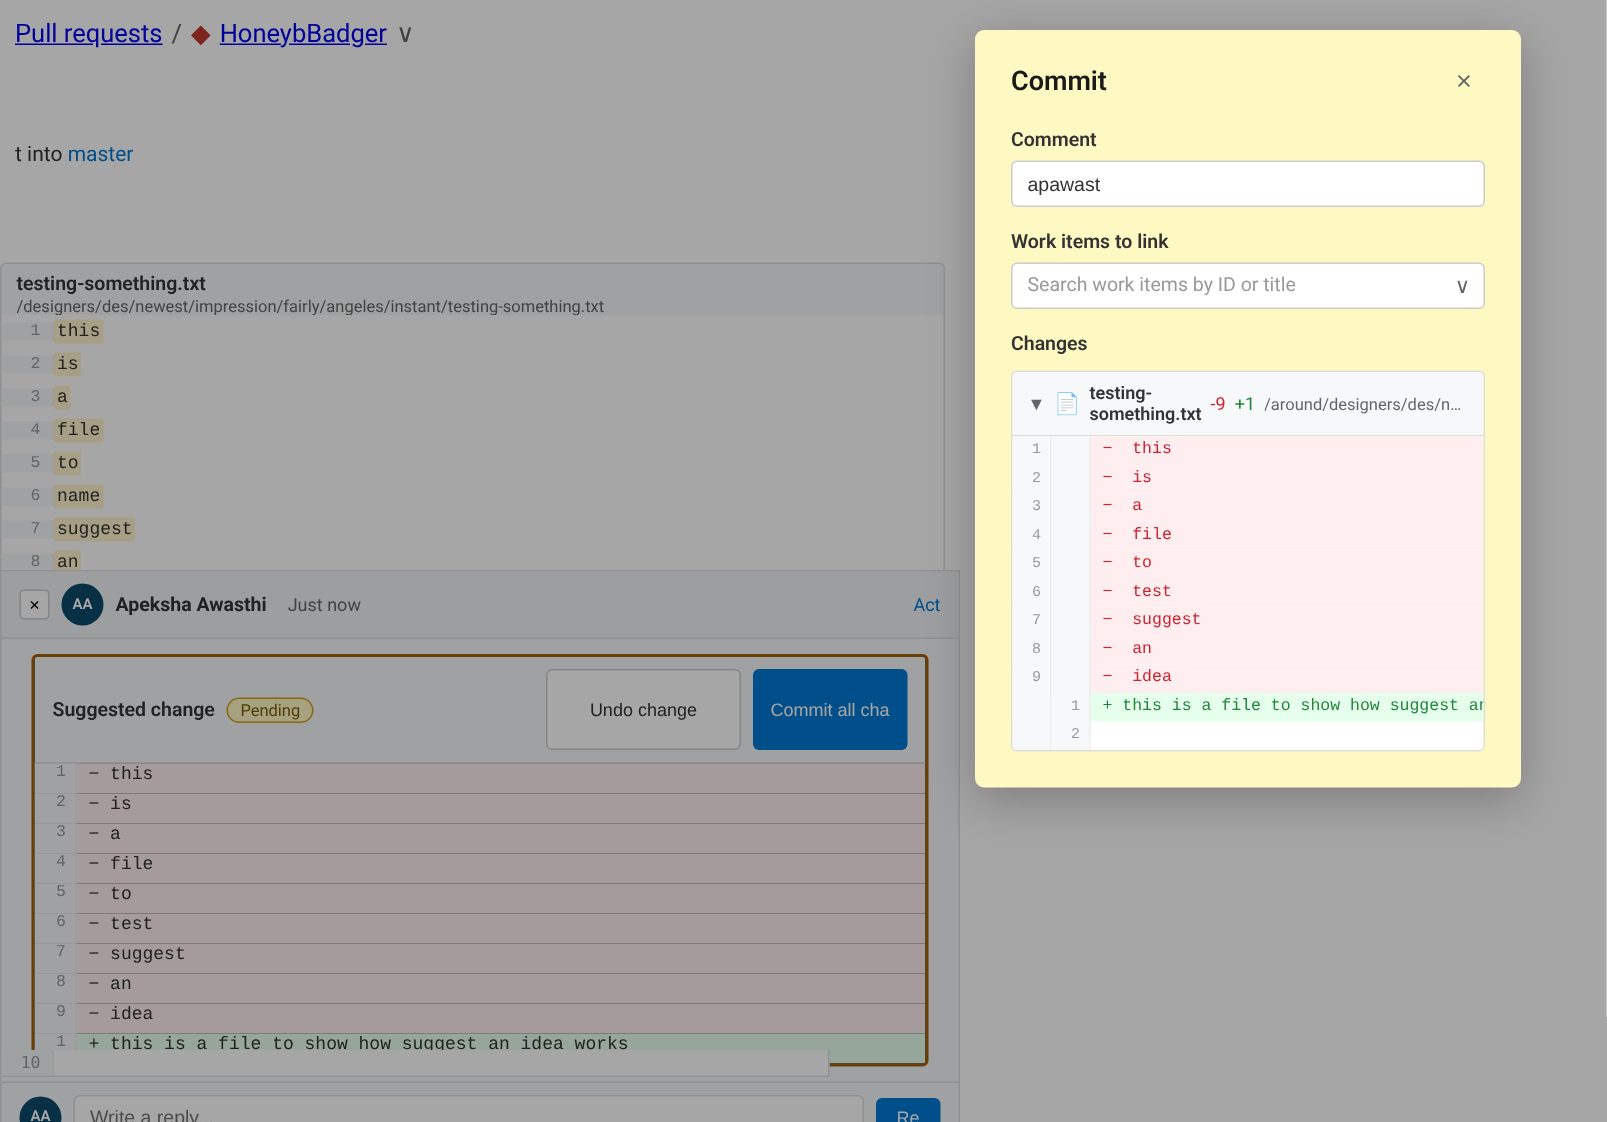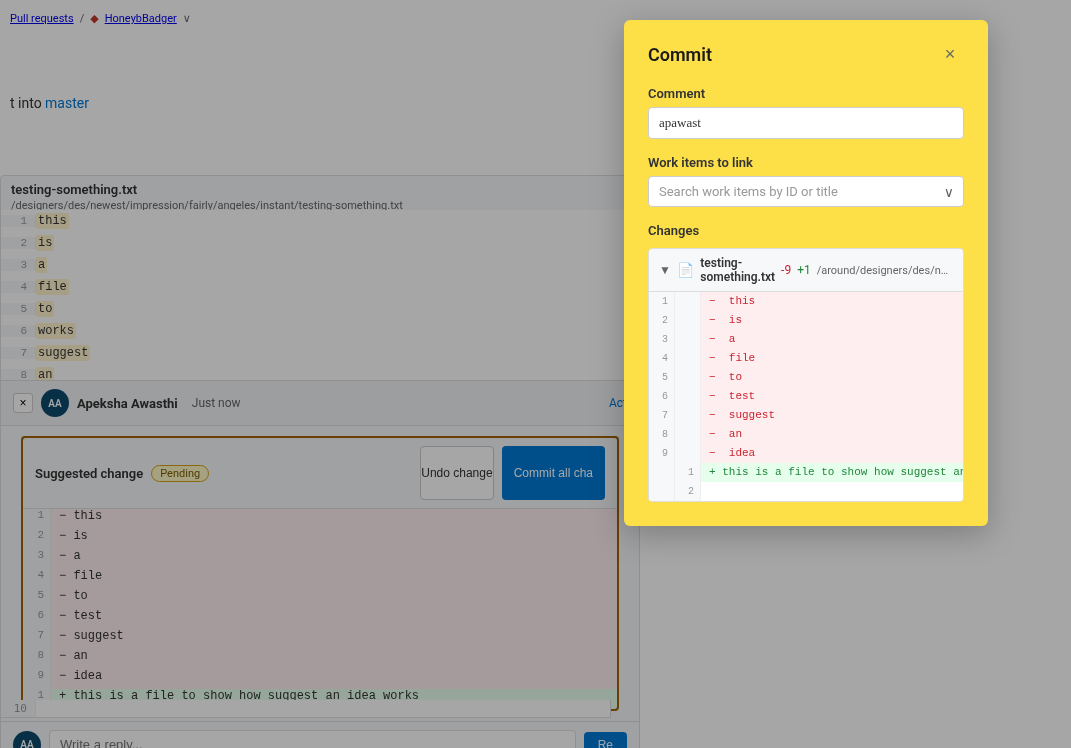--- a/index.html
+++ b/index.html
@@ -20,21 +20,21 @@
       height: 748px;
       background: #ffffff;
     }
 
     
     .breadcrumb {
       position: absolute;
       top: 12px; left: 10px;
       display: flex;
       align-items: center;
-      font-size: 11px;
+      font-size: 17px;
       color: #0078d4;
       gap: 6px;
     }
     .breadcrumb span { color: #666; }
 
     
     .pr-merge-text {
       position: absolute;
       top: 95px; left: 10px;
       font-size: 14px;
@@ -191,21 +191,21 @@
 
     .sc-actions {
       margin-left: auto;
       display: flex;
       gap: 8px;
     }
 
     .btn-undo {
       background: #fff;
       border: 1px solid #ccc;
-      padding: 4px 0;
+      padding: 4px 28px;
       border-radius: 4px;
       font-size: 12px;
       cursor: pointer;
       color: #333;
     }
 
     .btn-commit {
       background: #0078d4;
       border: none;
       padding: 20px 12px;
@@ -267,21 +267,21 @@
       border-radius: 4px;
       font-size: 12px;
       cursor: pointer;
       color: #fff;
     }
 
     
     .line-10-area {
       position: absolute;
       top: 700px; left: 0;
-      width: 611px;
+      width: 553px;
       display: flex;
       align-items: center;
       background: #fff;
       border: 1px solid #ddd;
       border-top: none;
     }
 
     
     .overlay {
       position: absolute;
@@ -289,23 +289,23 @@
       width: 1071px;
       height: 748px;
       background: rgba(0,0,0,0.35);
       z-index: 10;
     }
 
     
     .modal {
       position: absolute;
       top: 20px;
-      left: 624px;
+      left: 650px;
       width: 364px;
-      background: #fde047;
+      background: #fef9c3;
       border-radius: 6px;
       box-shadow: 0 8px 32px rgba(0,0,0,0.25);
       z-index: 20;
       padding: 20px 24px 24px 24px;
     }
 
     .modal-header {
       display: flex;
       align-items: center;
       justify-content: space-between;
@@ -351,21 +351,21 @@
       color: #333;
       margin-bottom: 16px;
     }
 
     .modal-input {
       width: 100%;
       border: 1px solid #ccc;
       border-radius: 4px;
       padding: 7px 10px;
       font-size: 13px;
-      font-family: Liberation Serif, serif;
+      font-family: Liberation Sans, sans-serif;
       outline: none;
       color: #333;
       margin-bottom: 16px;
     }
 
     .modal-select-wrapper {
       position: relative;
       width: 100%;
       margin-bottom: 16px;
     }
@@ -524,21 +524,21 @@
   <div class="code-line">
     <span class="line-num">4</span>
     <span class="line-content highlight-code">file</span>
   </div>
   <div class="code-line">
     <span class="line-num">5</span>
     <span class="line-content highlight-code">to</span>
   </div>
   <div class="code-line">
     <span class="line-num">6</span>
-    <span class="line-content highlight-code">works</span>
+    <span class="line-content highlight-code">name</span>
   </div>
   <div class="code-line">
     <span class="line-num">7</span>
     <span class="line-content highlight-code">suggest</span>
   </div>
   <div class="code-line">
     <span class="line-num">8</span>
     <span class="line-content highlight-code">an</span>
   </div>
   <div class="code-line">

